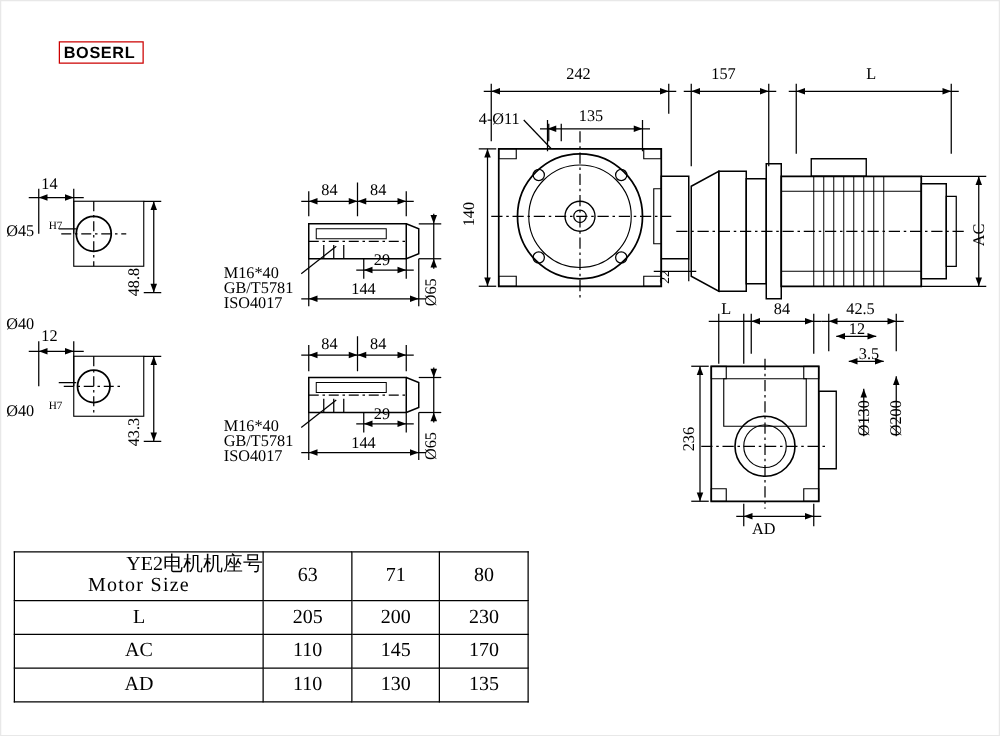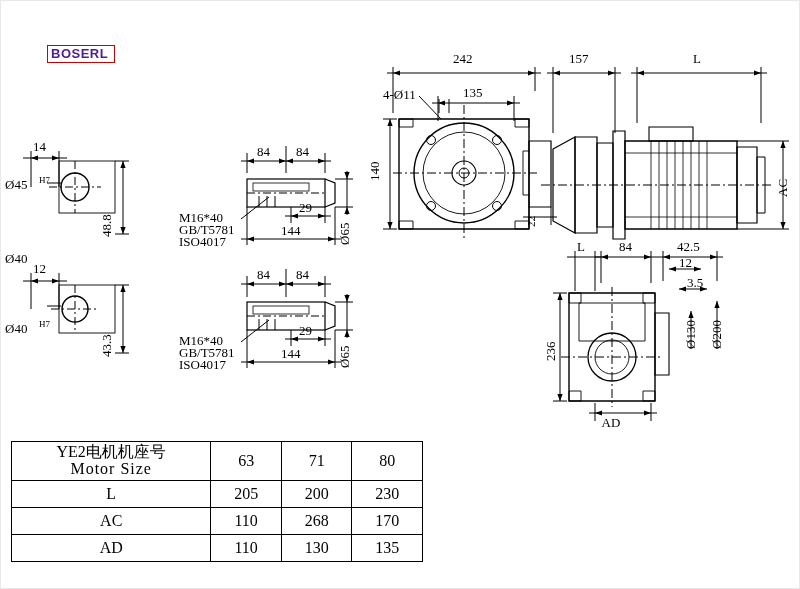--- a/index.html
+++ b/index.html
@@ -24,23 +24,23 @@
     font-family: "Liberation Sans", sans-serif;
     font-size: 29px;
     font-weight: bold;
     letter-spacing: -0.5px;
     color: #000;
     white-space: nowrap;
   }
   .logo {
     position: absolute;
     left: 46px;
-    top: 44px;
+    top: 32px;
     border: 1.5px solid #cc0000;
-    color: #4c1d95;
+    color: #000000;
     font-family: "Liberation Sans", sans-serif;
     font-size: 13px;
     font-weight: bold;
     letter-spacing: 0.5px;
     padding: 0px 6px 1px 3px;
     line-height: 15px;
   }
   svg.draw {
     position: absolute;
     left: 0;
@@ -59,21 +59,21 @@
   }
   .tbl td {
     border: 1px solid #000;
     text-align: center;
     height: 26px;
     padding: 0;
   }
   .tbl td.c0 { width: 200px; }
   .tbl td.cx { width: 70px; text-align: center; }
   .tbl .hdr-cell { line-height: 1.05; padding: 2px 0; }
-  .hdr-cn { font-size: 16px; }
+  .hdr-cn { font-size: 16px; text-align: right; }
   .hdr-en { font-size: 16px; letter-spacing: 1px; text-align: center; }
 </style>
 </head>
 <body>
 
 <div id="page">
 
   <div class="logo">BOSERL</div>
 
   <svg class="draw" viewBox="0 0 800 589" xmlns="http://www.w3.org/2000/svg">
@@ -429,21 +429,21 @@
       </tr>
       <tr>
         <td class="c0">L</td>
         <td class="cx">205</td>
         <td class="cx">200</td>
         <td class="cx">230</td>
       </tr>
       <tr>
         <td class="c0">AC</td>
         <td class="cx">110</td>
-        <td class="cx">268</td>
+        <td class="cx">145</td>
         <td class="cx">170</td>
       </tr>
       <tr>
         <td class="c0">AD</td>
         <td class="cx">110</td>
         <td class="cx">130</td>
         <td class="cx">135</td>
       </tr>
     </tbody>
   </table>

